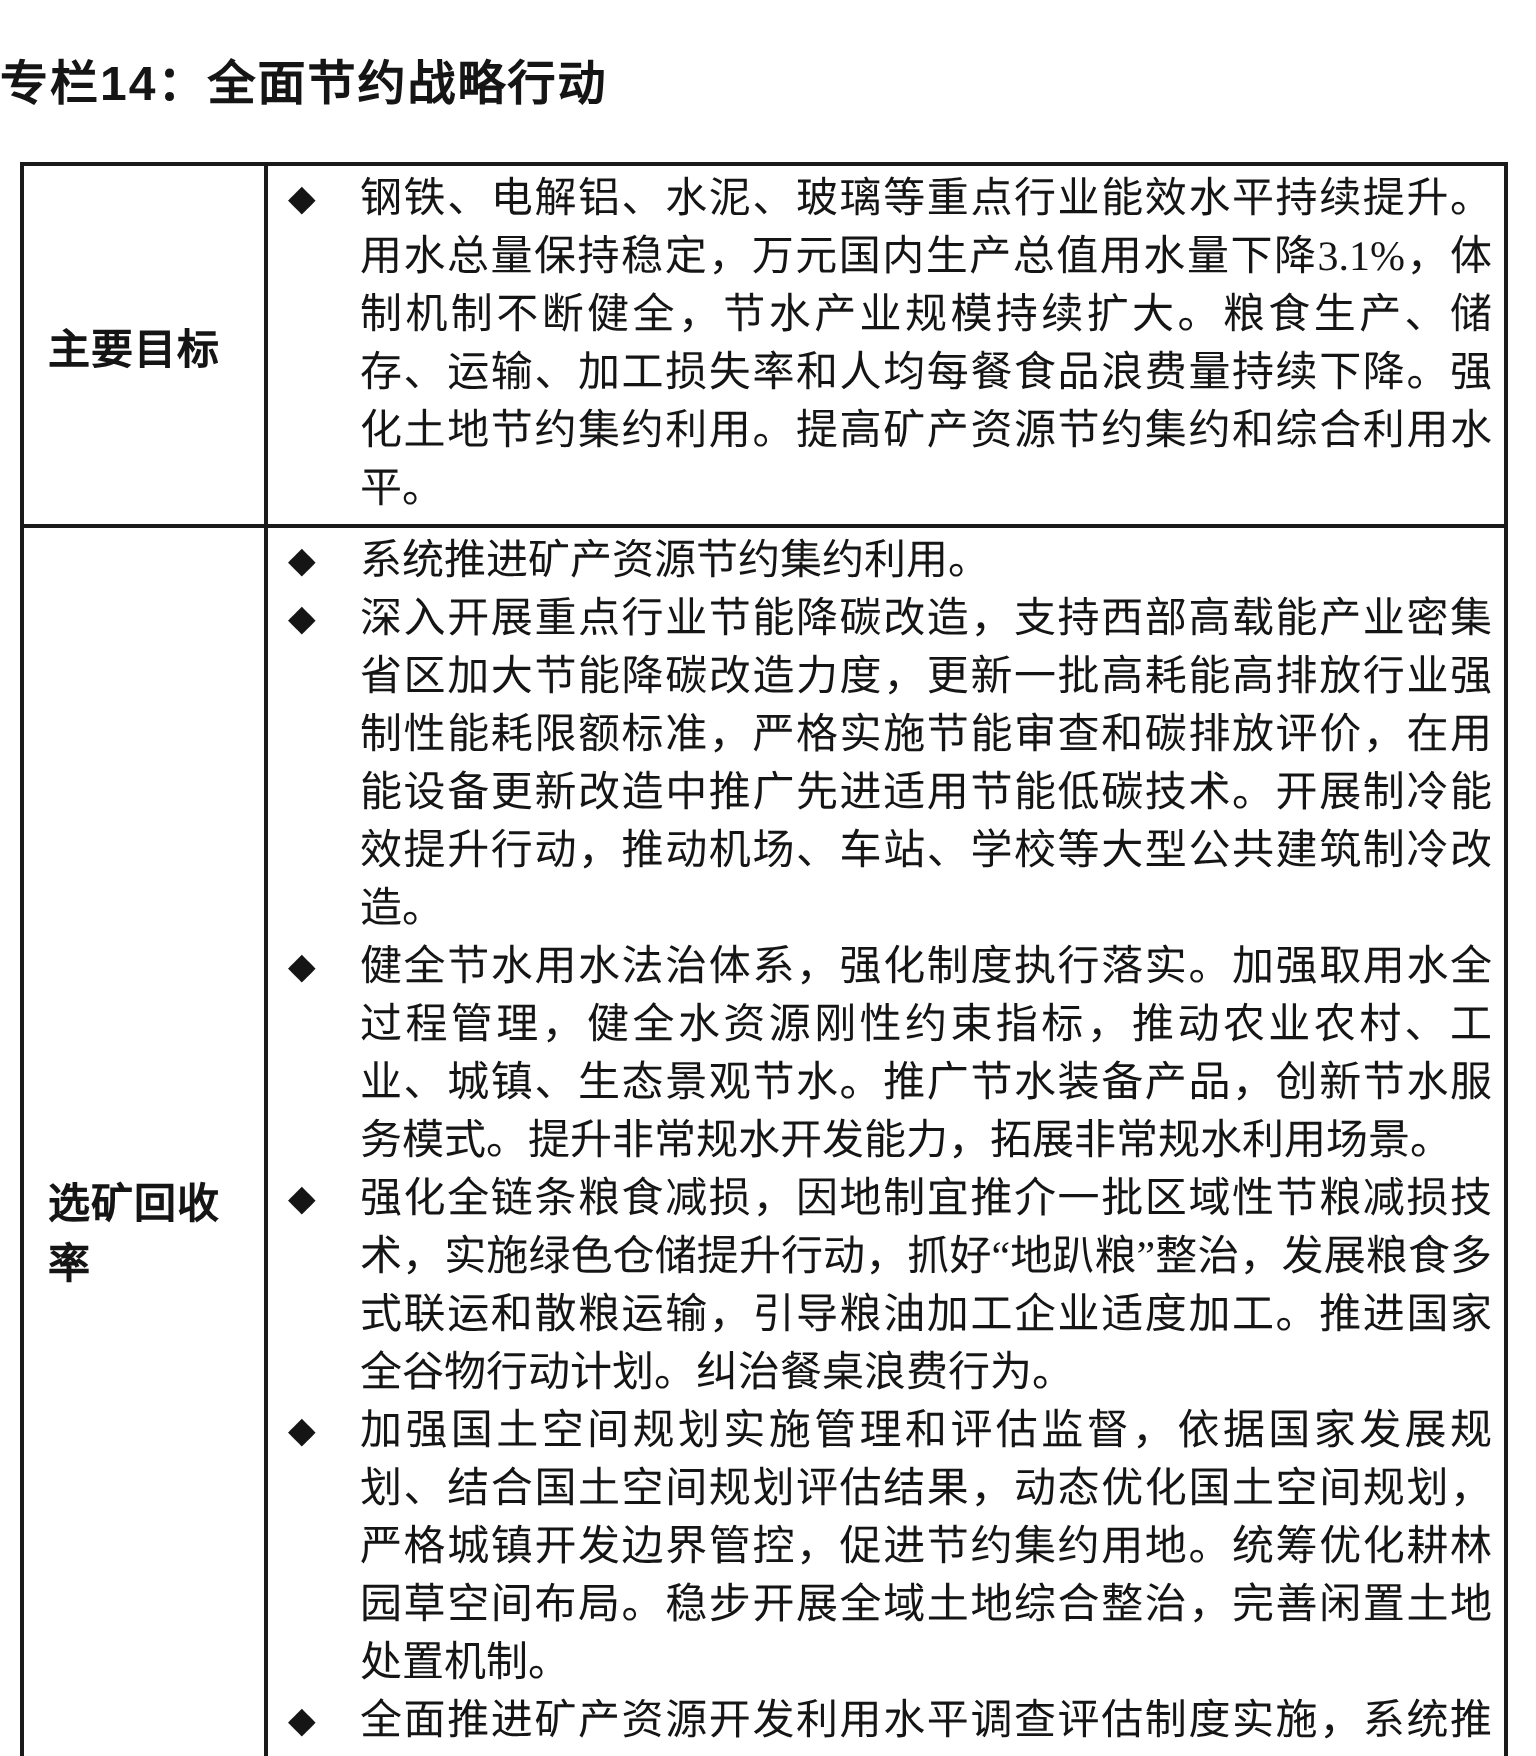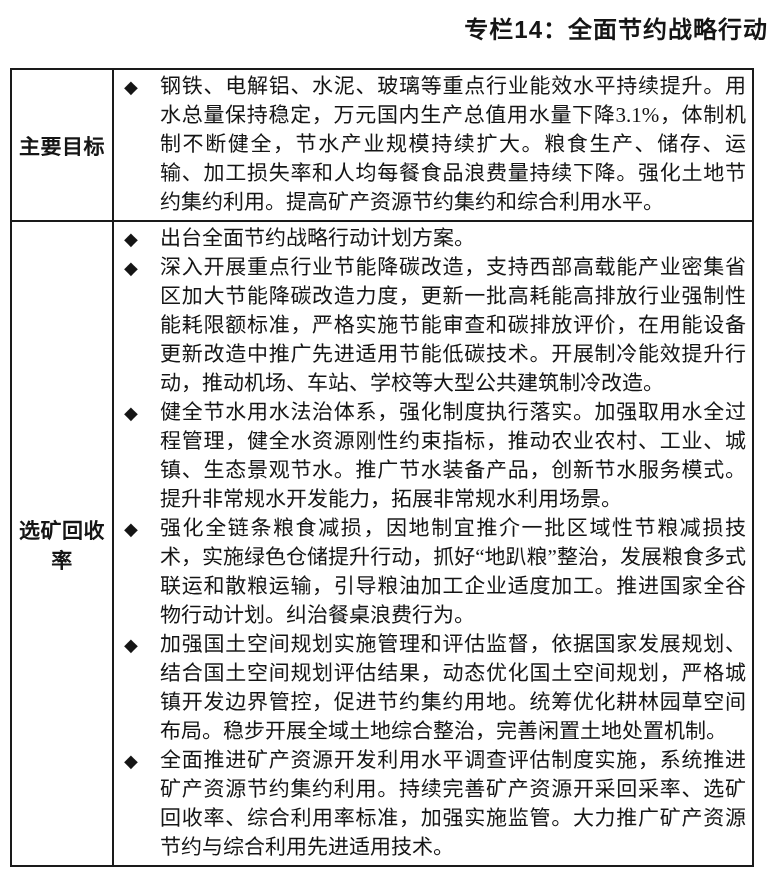--- a/index.html
+++ b/index.html
@@ -13,46 +13,46 @@
     background:var(--bg-color);
     color:var(--text-color);
   }
   body{
     width:768px;
     height:878px;
     overflow:hidden;
     font-family:"Liberation Serif","DejaVu Serif",serif;
   }
   .doc-title{
-    text-align:right;
+    text-align:left;
     font-family:"Liberation Sans","DejaVu Sans",sans-serif;
     font-weight:bold;
     font-size:24px;
     line-height:30px;
-    padding-top:15px;
+    padding-top:28px;
     letter-spacing:1px;
   }
   table.box-table{
     border-collapse:collapse;
     table-layout:fixed;
     width:744px;
     margin:23px 0 0 10px;
   }
   table.box-table td{
     border:2px solid var(--border-color);
   }
   td.label-cell{
     width:96px;
-    text-align:center;
+    text-align:left;
     vertical-align:middle;
     font-family:"Liberation Sans","DejaVu Sans",sans-serif;
     font-weight:bold;
     font-size:21px;
     letter-spacing:0.5px;
-    padding:0 2px;
+    padding:0 12px;
   }
   td.content-cell{
     vertical-align:top;
     padding:2px 6px 3px 0;
   }
   .bullet-item{
     position:relative;
     padding-left:46px;
     font-size:21px;
     line-height:29px;
@@ -80,21 +80,21 @@
       <td class="content-cell">
         <div>
             <div class="bullet-item"><span class="diamond">◆</span><span>钢铁、电解铝、水泥、玻璃等重点行业能效水平持续提升。用水总量保持稳定，万元国内生产总值用水量下降3.1%，体制机制不断健全，节水产业规模持续扩大。粮食生产、储存、运输、加工损失率和人均每餐食品浪费量持续下降。强化土地节约集约利用。提高矿产资源节约集约和综合利用水平。</span></div>
           </div>
       </td>
     </tr>
     <tr>
       <td class="label-cell">选矿回收率</td>
       <td class="content-cell">
         <div>
-            <div class="bullet-item"><span class="diamond">◆</span><span>出台全面节约战略行动计划方案。</span></div>
+            <div class="bullet-item"><span class="diamond">◆</span><span>系统推进矿产资源节约集约利用。</span></div>
             <div class="bullet-item"><span class="diamond">◆</span><span>深入开展重点行业节能降碳改造，支持西部高载能产业密集省区加大节能降碳改造力度，更新一批高耗能高排放行业强制性能耗限额标准，严格实施节能审查和碳排放评价，在用能设备更新改造中推广先进适用节能低碳技术。开展制冷能效提升行动，推动机场、车站、学校等大型公共建筑制冷改造。</span></div>
             <div class="bullet-item"><span class="diamond">◆</span><span>健全节水用水法治体系，强化制度执行落实。加强取用水全过程管理，健全水资源刚性约束指标，推动农业农村、工业、城镇、生态景观节水。推广节水装备产品，创新节水服务模式。提升非常规水开发能力，拓展非常规水利用场景。</span></div>
             <div class="bullet-item"><span class="diamond">◆</span><span>强化全链条粮食减损，因地制宜推介一批区域性节粮减损技术，实施绿色仓储提升行动，抓好“地趴粮”整治，发展粮食多式联运和散粮运输，引导粮油加工企业适度加工。推进国家全谷物行动计划。纠治餐桌浪费行为。</span></div>
             <div class="bullet-item"><span class="diamond">◆</span><span>加强国土空间规划实施管理和评估监督，依据国家发展规划、结合国土空间规划评估结果，动态优化国土空间规划，严格城镇开发边界管控，促进节约集约用地。统筹优化耕林园草空间布局。稳步开展全域土地综合整治，完善闲置土地处置机制。</span></div>
             <div class="bullet-item"><span class="diamond">◆</span><span>全面推进矿产资源开发利用水平调查评估制度实施，系统推进矿产资源节约集约利用。持续完善矿产资源开采回采率、选矿回收率、综合利用率标准，加强实施监管。大力推广矿产资源节约与综合利用先进适用技术。</span></div>
           </div>
       </td>
     </tr>
   </tbody>
 </table>

